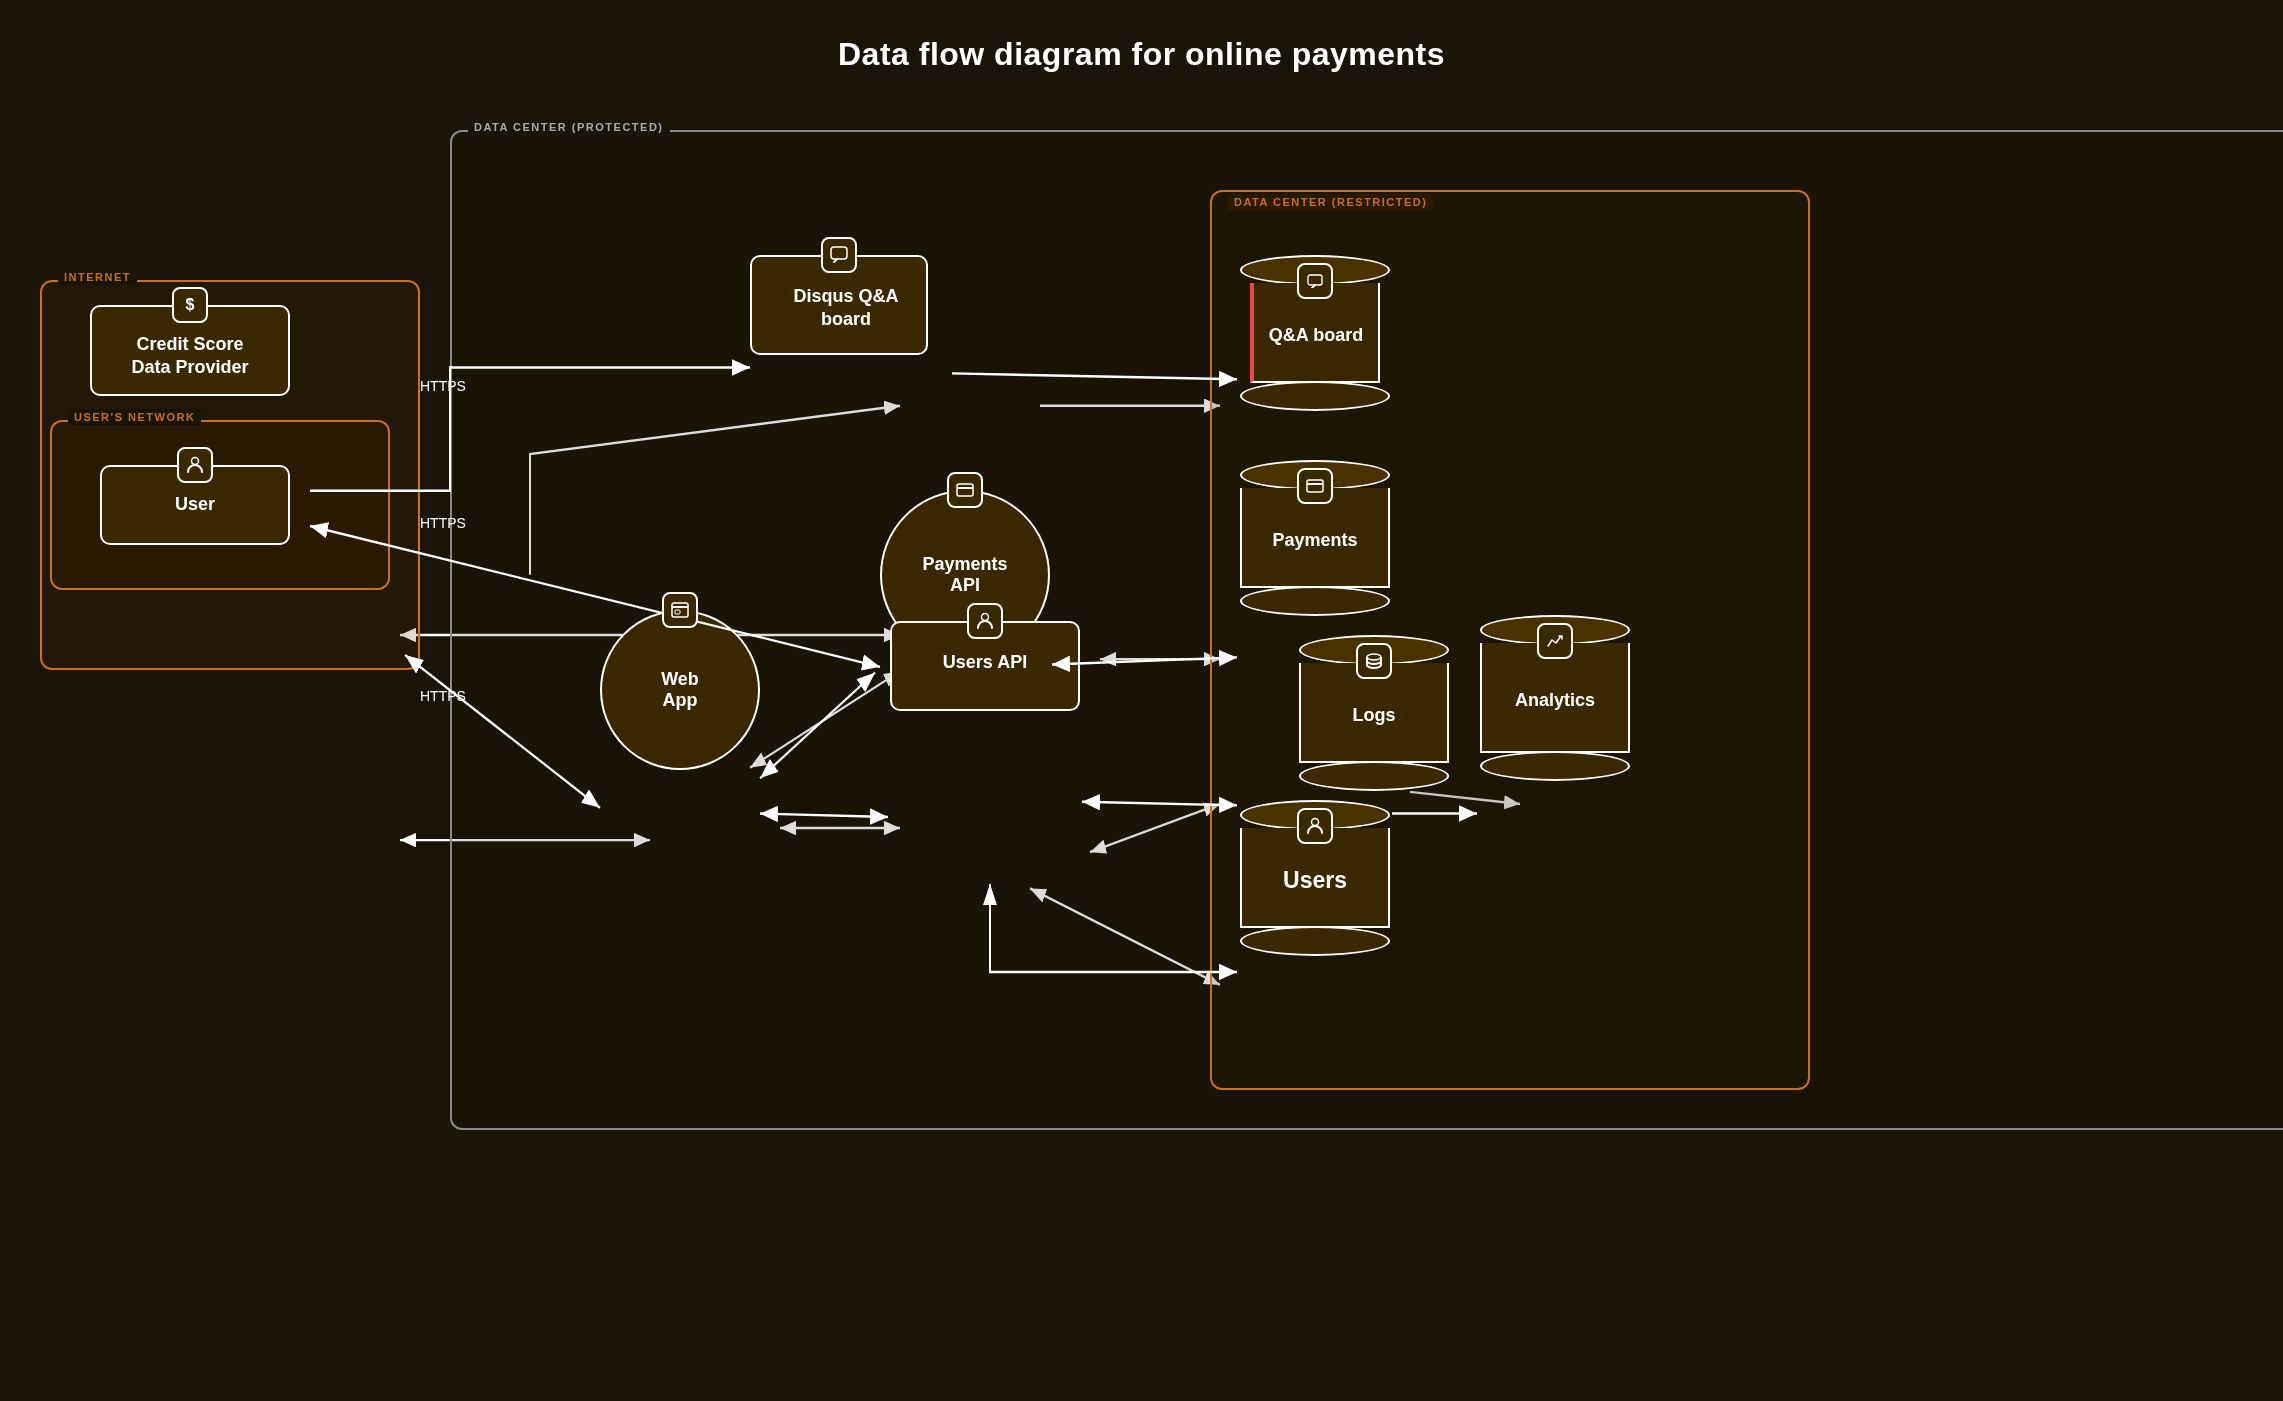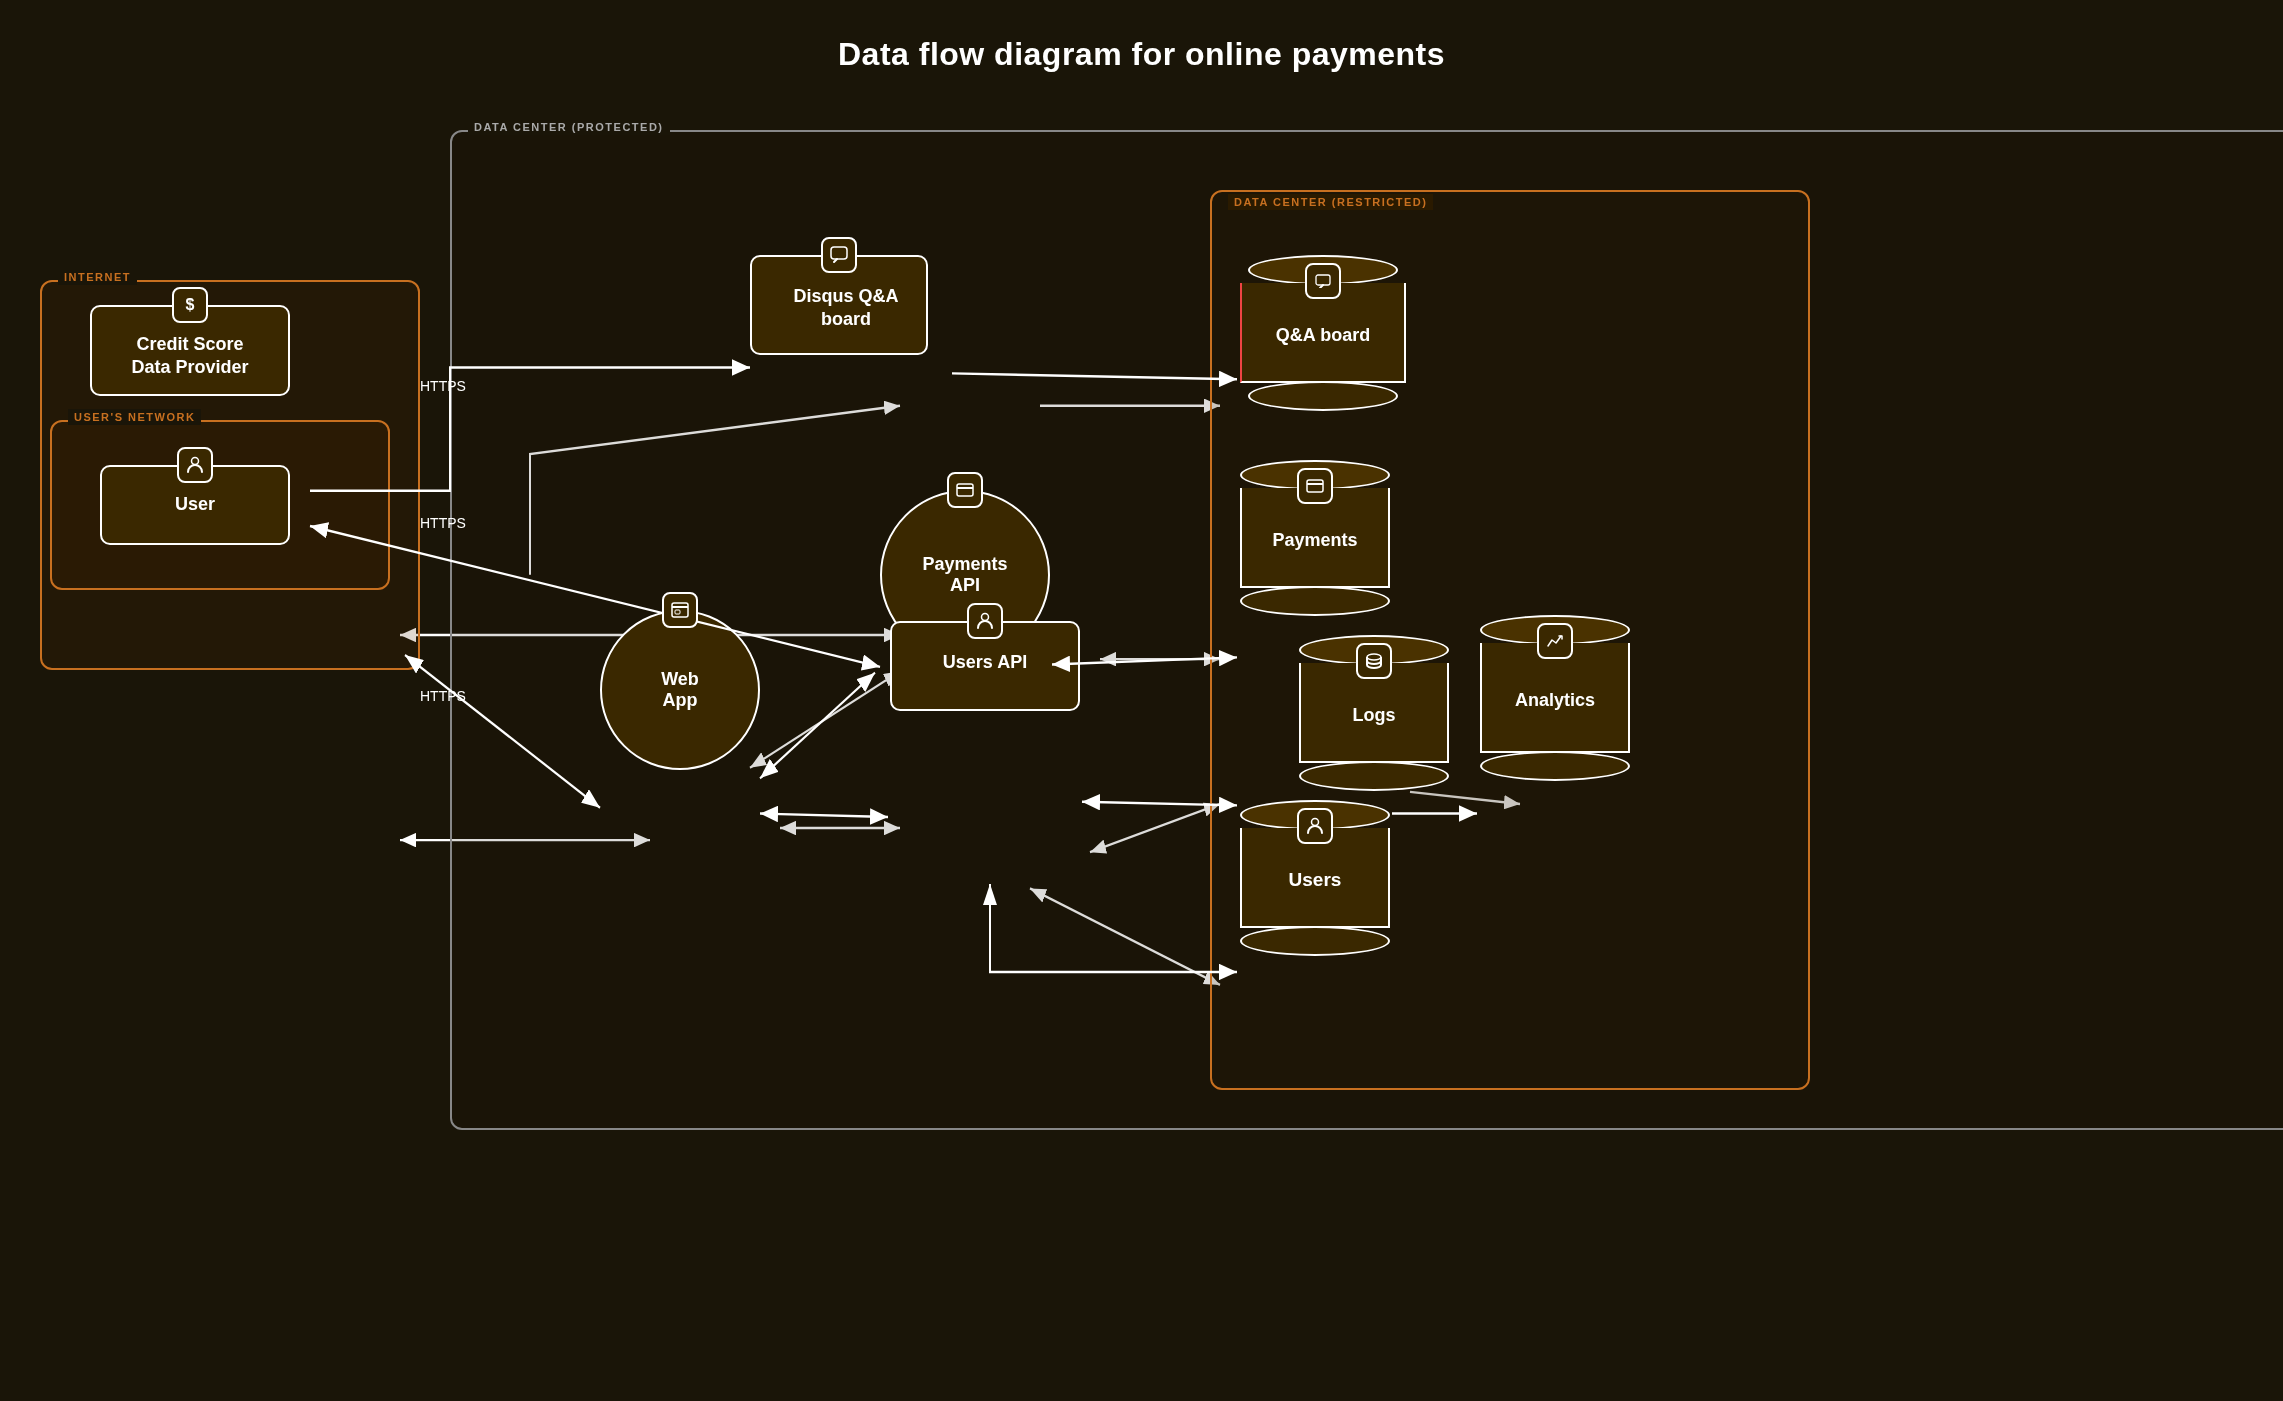--- a/index.html
+++ b/index.html
@@ -362,21 +362,21 @@
   <div class="cylinder-group" style="left: 1210px; top: 175px;">
     <div class="cylinder-top" style="width:150px; height:30px; border:2px solid #fff; border-radius:50%; background:#4a3200;"></div>
     <div style="position:relative;">
       <div class="node-icon" style="top:-20px;">
         <svg width="16" height="14" viewBox="0 0 16 14" fill="none">
           <rect x="1" y="1" width="14" height="10" rx="2" stroke="white" stroke-width="1.3"></rect>
           <path d="M5 14l3-3" stroke="white" stroke-width="1.3" stroke-linecap="round"></path>
         </svg>
       </div>
     </div>
-    <div class="cylinder-body" style="width:166px; min-height:100px; border-left:2px solid #ef4444; border-right:2px solid #fff; border-bottom:2px solid #fff; background:#3a2800; display:flex; align-items:center; justify-content:center; font-size:18px; font-weight:bold; padding-top:16px;">
+    <div class="cylinder-body" style="width:130px; min-height:100px; border-left:4px solid #ef4444; border-right:2px solid #fff; border-bottom:2px solid #fff; background:#3a2800; display:flex; align-items:center; justify-content:center; font-size:18px; font-weight:bold; padding-top:16px;">
       <span>Q&amp;A board</span>
     </div>
     <div class="cylinder-bottom" style="width:150px; height:30px; border:2px solid #fff; border-radius:50%; background:#3a2800;"></div>
   </div>
 
   <div class="cylinder-group" style="left: 1210px; top: 380px;">
     <div class="cylinder-top" style="width:150px; height:30px; border:2px solid #fff; border-radius:50%; background:#4a3200;"></div>
     <div style="position:relative;">
       <div class="node-icon" style="top:-20px;">
         <svg width="18" height="14" viewBox="0 0 18 14" fill="none">
@@ -427,21 +427,21 @@
   <div class="cylinder-group" style="left: 1210px; top: 720px;">
     <div class="cylinder-top" style="width:150px; height:30px; border:2px solid #fff; border-radius:50%; background:#4a3200;"></div>
     <div style="position:relative;">
       <div class="node-icon" style="top:-20px;">
         <svg width="18" height="18" viewBox="0 0 18 18" fill="none">
           <circle cx="9" cy="5" r="3.5" stroke="white" stroke-width="1.5"></circle>
           <path d="M2 16c0-3.866 3.134-7 7-7s7 3.134 7 7" stroke="white" stroke-width="1.5" stroke-linecap="round"></path>
         </svg>
       </div>
     </div>
-    <div class="cylinder-body" style="width:150px; min-height:100px; border-left:2px solid #fff; border-right:2px solid #fff; border-bottom:2px solid #fff; background:#3a2800; display:flex; align-items:center; justify-content:center; font-size:19px; font-weight:bold; padding-top:16px;">
+    <div class="cylinder-body" style="width:150px; min-height:100px; border-left:2px solid #fff; border-right:2px solid #fff; border-bottom:2px solid #fff; background:#3a2800; display:flex; align-items:center; justify-content:center; font-size:23px; font-weight:bold; padding-top:16px;">
       <span>Users</span>
     </div>
     <div class="cylinder-bottom" style="width:150px; height:30px; border:2px solid #fff; border-radius:50%; background:#3a2800;"></div>
   </div>
 
   <svg style="position:absolute;top:0;left:0;width:100%;height:100%;pointer-events:none;" viewBox="0 0 2223 1100" preserveAspectRatio="none">
     <defs>
       <marker id="arr" markerWidth="9" markerHeight="7" refX="9" refY="3.5" orient="auto">
         <polygon points="0 0, 9 3.5, 0 7" fill="#fff"></polygon>
       </marker>

